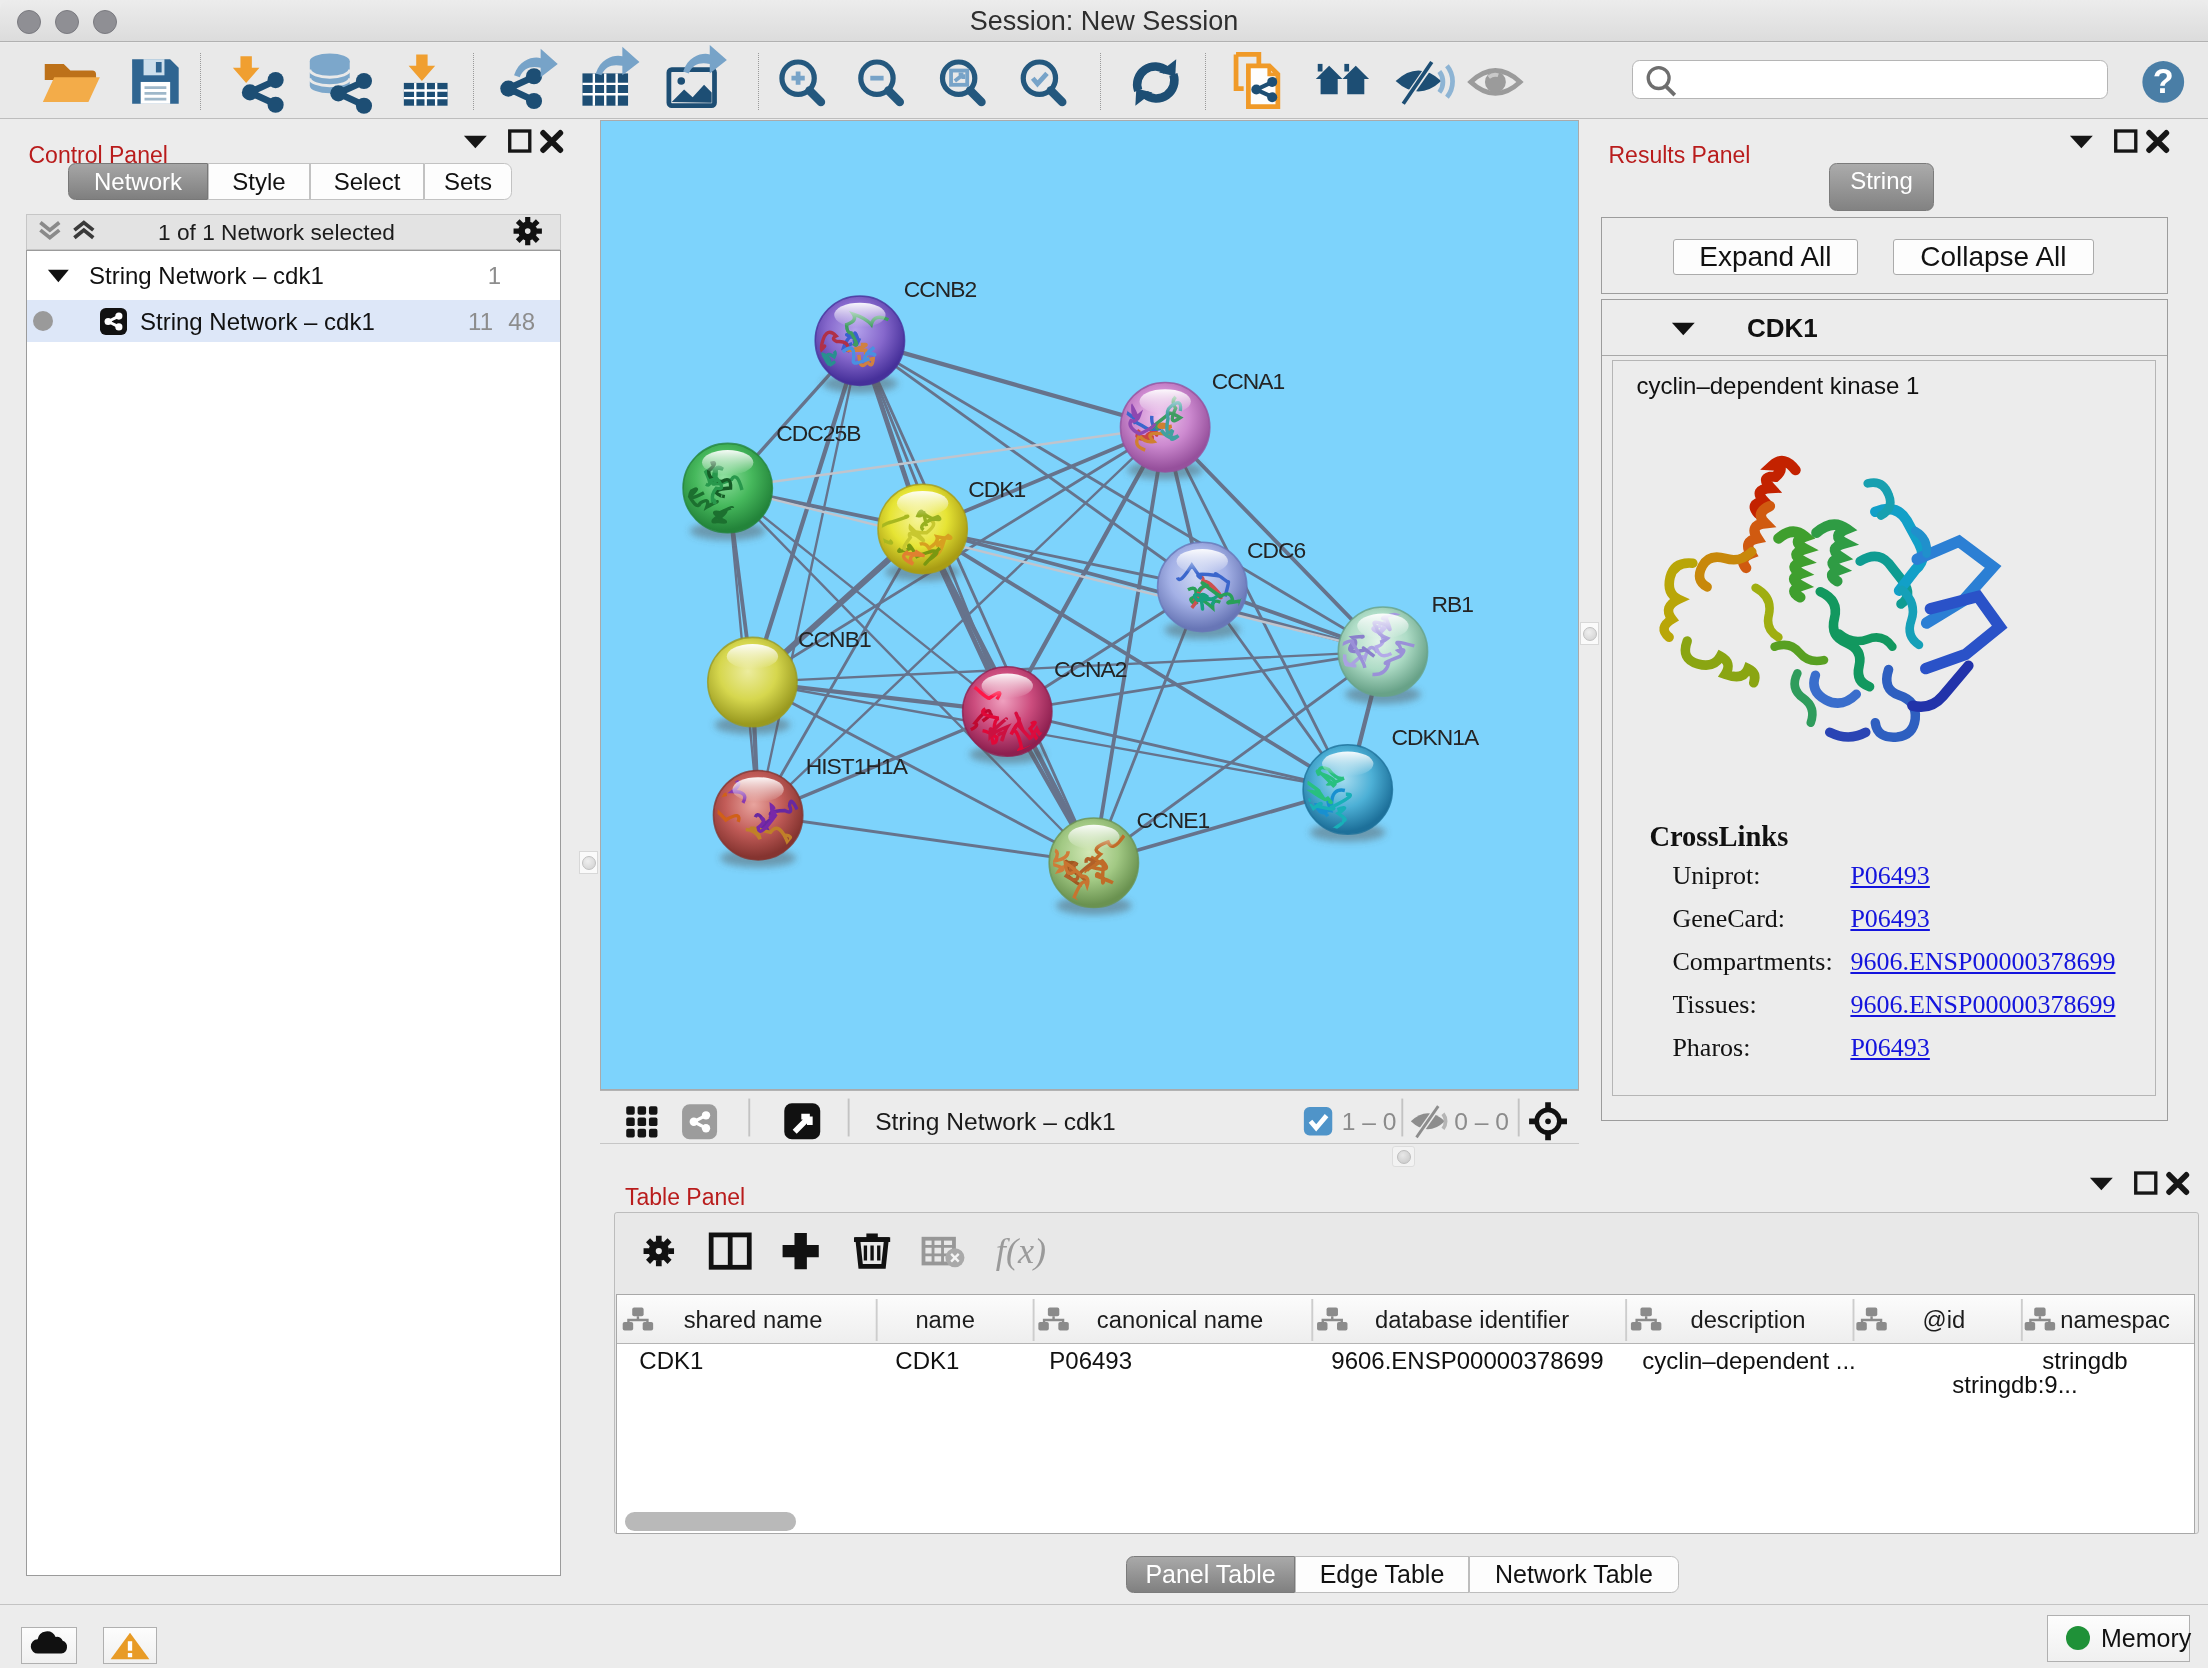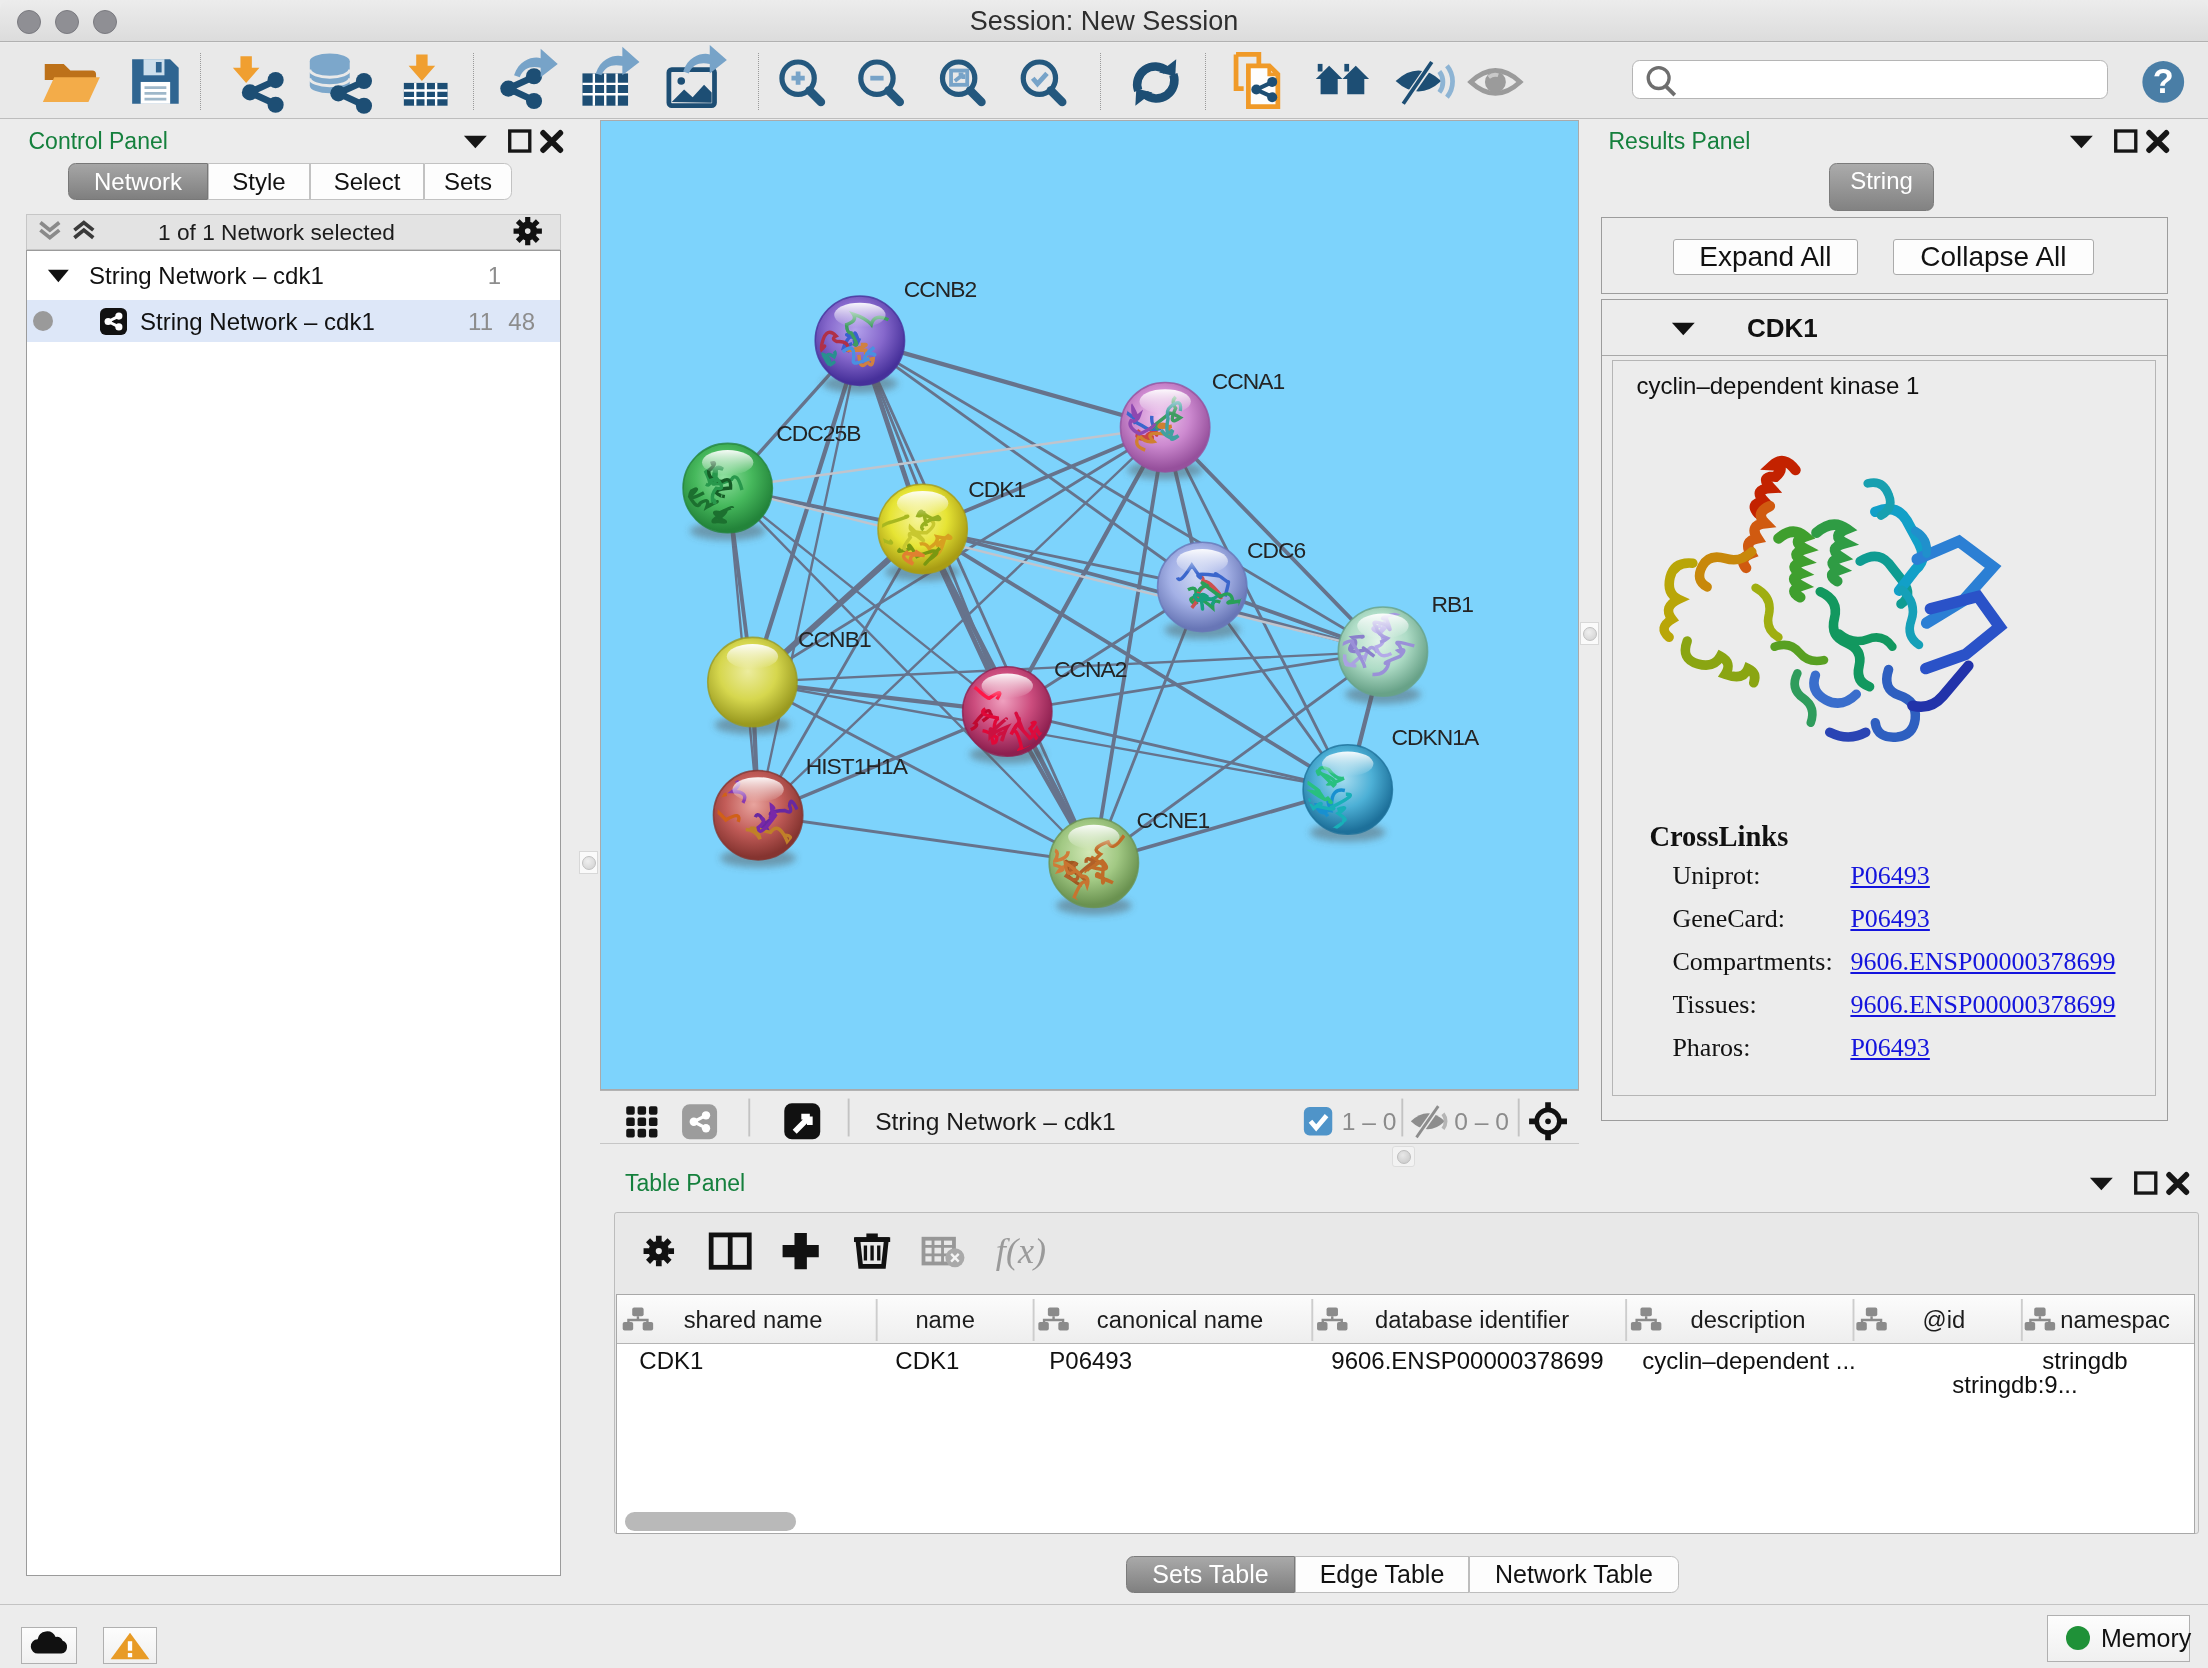--- a/index.html
+++ b/index.html
@@ -14,21 +14,21 @@
 #title { position:absolute; top:5.7px; left:0; width:2208px; text-align:center;
   font-size:27px; color:#2e2e2e; }
 
 #toolbar { position:absolute; left:0; top:43px; width:2208px; height:76px;
   background:#e9e9e9; border-bottom:1px solid #bdbdbd; }
 .tsep { position:absolute; top:9.5px; height:57px; width:0;
   border-left:1.9px dotted #9a9a9a; }
 #searchbox { position:absolute; left:1632px; top:17px; width:476px; height:39px;
   background:#fff; border:1px solid #b5b5b5; border-radius:7.6px; }
 
-.phead { font-size:23px; color:#15803d; }
+.phead { font-size:23px; color:#b91c1c;margin-top:14px; }
 
 #cpanel { position:absolute; left:0; top:120px; width:599px; height:1024px; background:#ececec; }
 #cp-title { position:absolute; left:28.5px; top:7.6px; }
 .tabrow .tab { position:absolute; top:0; height:37px; text-align:center;
   font-size:24px; color:#111; background:#fdfdfd; border:1px solid #c2c2c2;
   line-height:35px; }
 .tabsel { background:linear-gradient(#a6a6a6,#7f7f7f) !important; color:#fff !important;
   border:1px solid #787878 !important; }
 #cp-toolstrip { position:absolute; left:26px; top:94px; width:535px; height:36px;
   background:#e3e3e3; border:1px solid #c6c6c6; }
@@ -736,21 +736,21 @@
         <span style="position:absolute; left:278px; top:2.9px;">CDK1</span>
         <span style="position:absolute; left:432px; top:2.9px;">P06493</span>
         <span style="position:absolute; left:714px; top:2.9px;">9606.ENSP00000378699</span>
         <span style="position:absolute; left:1025px; top:2.9px;">cyclin–dependent ...</span>
         <span style="position:absolute; left:1335px; top:2.9px;margin-top:24px;">stringdb:9...</span>
         <span style="position:absolute; left:1425px; top:2.9px;">stringdb</span>
       </div>
       <div style="position:absolute; left:7.6px; top:217px; width:171px; height:19px; border-radius:9.5px; background:#b9b9b9;"></div>
     </div>
   </div>
-  <div style="position:absolute; left:526px; top:412px; width:169px; height:37px; background:linear-gradient(#a9a9a9,#808080); border:1px solid #7b7b7b; border-radius:7.6px 0 0 7.6px; color:#fff; font-size:25px; text-align:center; line-height:35px;">Sets Table</div>
+  <div style="position:absolute; left:526px; top:412px; width:169px; height:37px; background:linear-gradient(#a9a9a9,#808080); border:1px solid #7b7b7b; border-radius:7.6px 0 0 7.6px; color:#fff; font-size:25px; text-align:center; line-height:35px;">Panel Table</div>
   <div style="position:absolute; left:695px; top:412px; width:174px; height:37px; background:#fdfdfd; border:1px solid #bdbdbd; color:#111; font-size:25px; text-align:center; line-height:35px;">Edge Table</div>
   <div style="position:absolute; left:869px; top:412px; width:210px; height:37px; background:#fdfdfd; border:1px solid #bdbdbd; border-radius:0 7.6px 7.6px 0; color:#111; font-size:25px; text-align:center; line-height:35px;">Network Table</div>
 </div>
 
 <div id="statusbar">
   <div class="sbtn" style="left:21px; width:56px;">
     <svg width="54" height="35" viewBox="0 0 57 37">
           <path d="M17,27 a7.5,7.5 0 0 1 -0.5,-15 a10,10 0 0 1 19,-2.5 a6,6 0 0 1 7.5,4 a7,7 0 0 1 -1.5,13.5 z" fill="#111"></path>
         </svg>
   </div>

